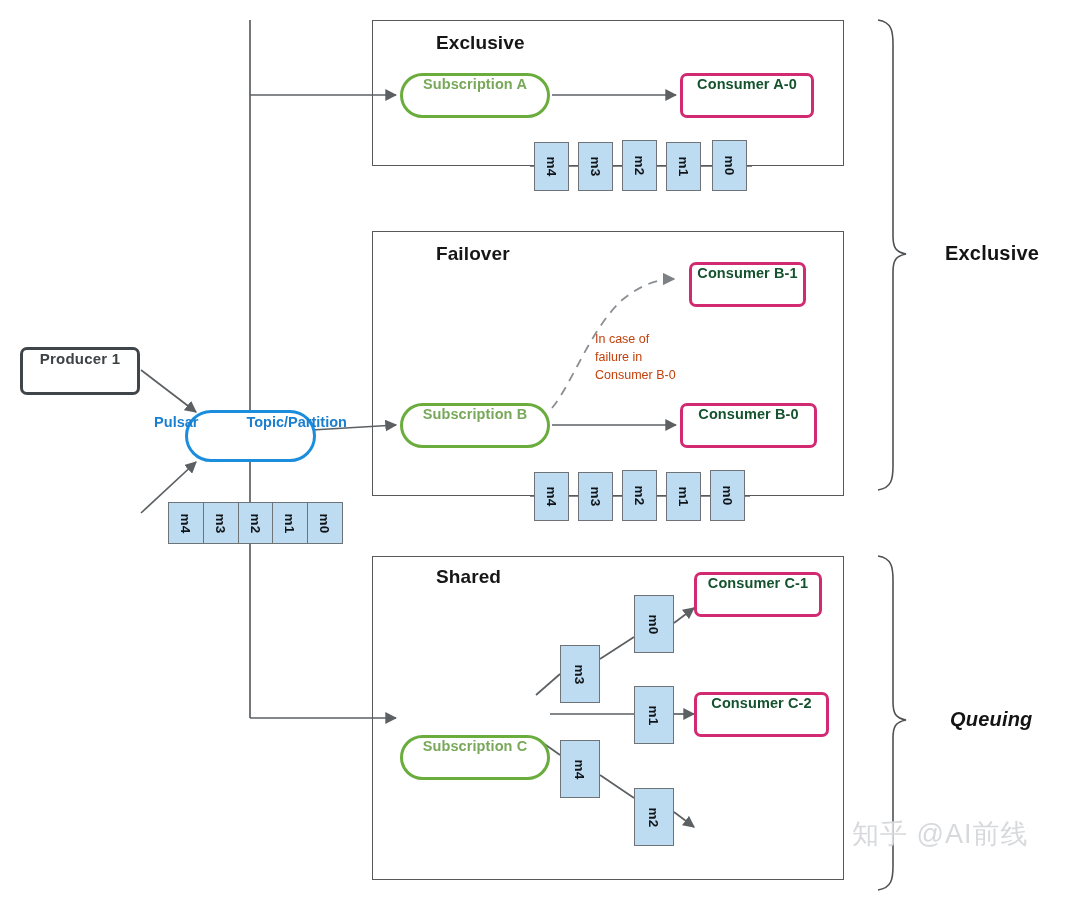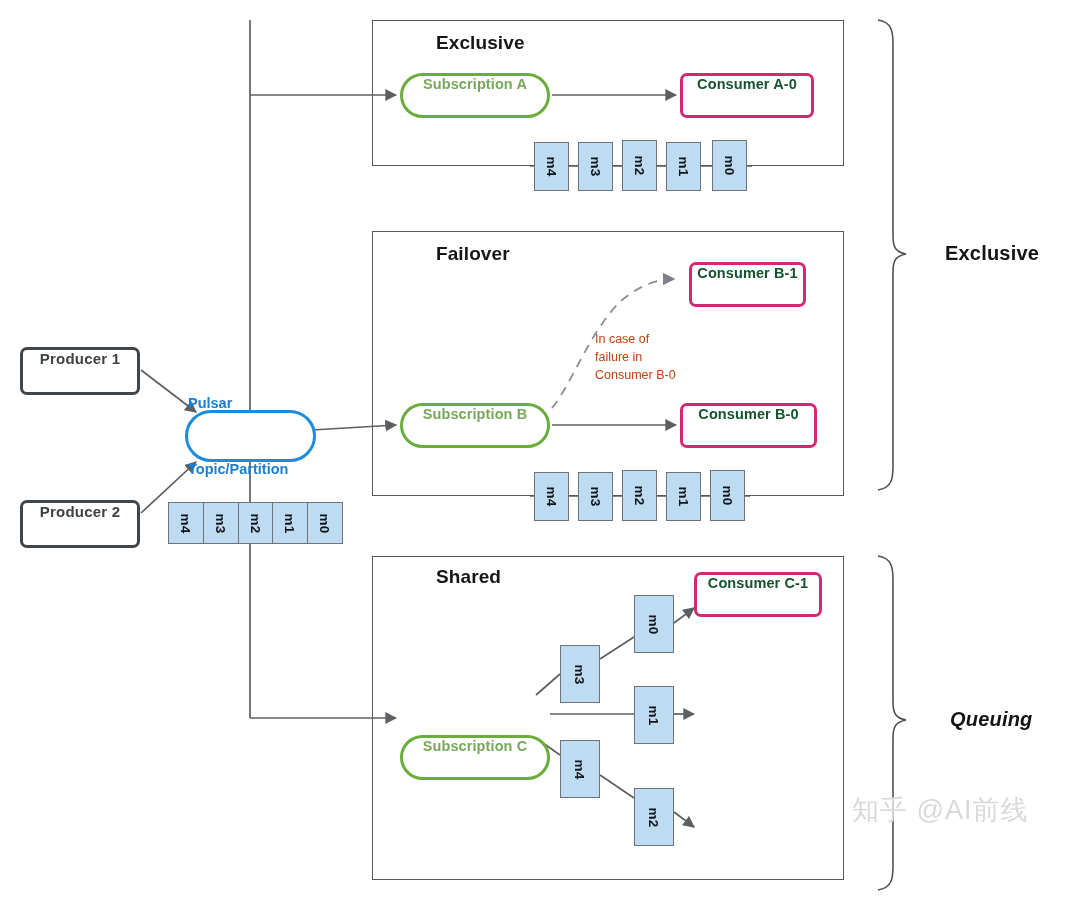--- a/index.html
+++ b/index.html
@@ -229,25 +229,22 @@
   <div class="frame" style="left:372px; top:231px; width:472px; height:265px;"></div>
   <div class="frame" style="left:372px; top:556px; width:472px; height:324px;"></div>
 
   <div class="frame-title" style="left:436px; top:32px;">Exclusive</div>
   <div class="frame-title" style="left:436px; top:243px;">Failover</div>
   <div class="frame-title" style="left:436px; top:566px;">Shared</div>
 
   <div class="node producer" style="left:20px; top:325px; width:120px; height:48px;margin-top:22px;">
     <span>Producer 1</span>
   </div>
-  <div class="node producer" style="left:20px; top:500px; width:120px; height:48px;">
-    <span>Producer 2</span>
-  </div>
-
-  <div class="node topic" style="left:185px; top:410px; width:131px; height:52px; flex-direction:column;gap:48px;">
+
+  <div class="node topic" style="left:185px; top:410px; width:131px; height:52px; flex-direction:row;gap:48px;">
     <span>Pulsar</span>
     <span>Topic/Partition</span>
   </div>
 
   <div class="strip" style="left:168px; top:502px; width:175px; height:42px;">
     <div class="cell">
       <span>m4</span>
     </div>
     <div class="cell">
       <span>m3</span>
@@ -317,35 +314,38 @@
   <div class="msg" style="left:710px; top:470px; width:35px; height:51px;">
     <span>m0</span>
   </div>
 
   <div class="node subscription" style="left:400px; top:695px; width:150px; height:45px;margin-top:40px;">
     <span>Subscription C</span>
   </div>
   <div class="node consumer" style="left:694px; top:572px; width:128px; height:45px;">
     <span>Consumer C-1</span>
   </div>
+  <div class="node consumer" style="left:694px; top:692px; width:135px; height:45px;">
+    <span>Consumer C-2</span>
+  </div>
 
   <div class="msg" style="left:560px; top:645px; width:40px; height:58px;">
     <span>m3</span>
   </div>
   <div class="msg" style="left:634px; top:595px; width:40px; height:58px;">
     <span>m0</span>
   </div>
   <div class="msg" style="left:634px; top:686px; width:40px; height:58px;">
     <span>m1</span>
   </div>
   <div class="msg" style="left:560px; top:740px; width:40px; height:58px;">
     <span>m4</span>
   </div>
   <div class="msg" style="left:634px; top:788px; width:40px; height:58px;">
     <span>m2</span>
   </div>
 
   <div class="group-label" style="left:945px; top:242px;">Exclusive</div>
   <div class="group-label" style="left:950px; top:708px;font-style:italic;">Queuing</div>
 
-  <div class="watermark" style="left:852px; top:792px;">知乎 @AI前线</div>
+  <div class="watermark" style="left:852px; top:816px;">知乎 @AI前线</div>
 
 </div>
 
 </body></html>

